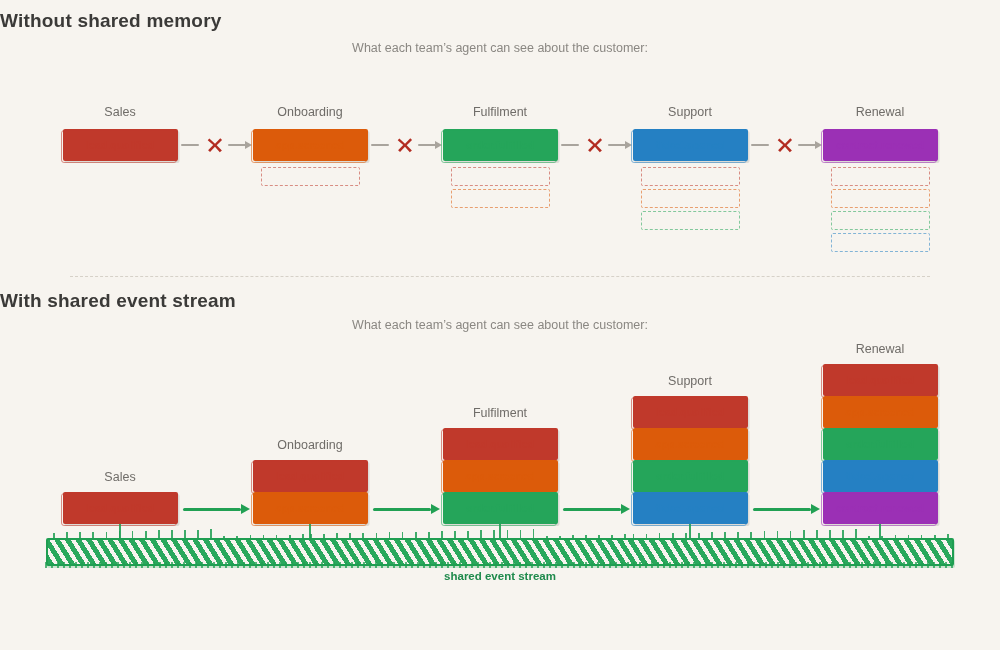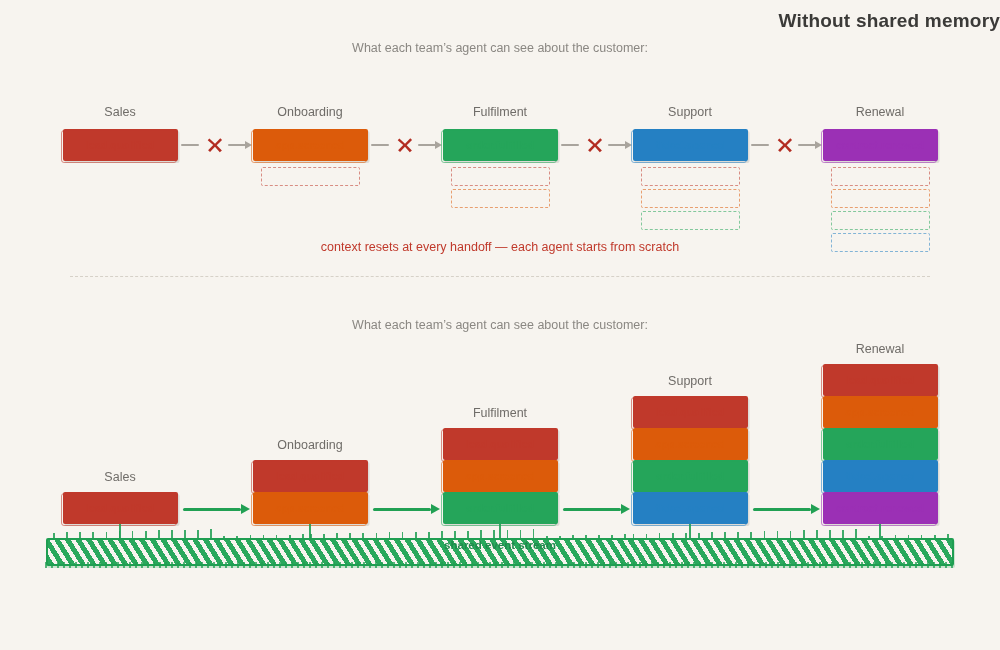--- a/index.html
+++ b/index.html
@@ -5,21 +5,21 @@
   * { box-sizing: border-box; margin: 0; padding: 0; }
   html, body {
     width: 1000px; height: 650px;
     background: #f7f4ef;
     font-family: "Liberation Sans", sans-serif;
     overflow: hidden;
   }
   #stage { position: relative; width: 1000px; height: 650px; }
 
   .section-title {
-    position: absolute; width: 100%; text-align: right;
+    position: absolute; width: 100%; text-align: left;
     font-size: 19px; font-weight: bold; color: #3b3a38;
     letter-spacing: .2px;
   }
   .section-sub {
     position: absolute; width: 100%; text-align: center;
     font-size: 12.5px; color: #8a8782;
   }
   .divider {
     position: absolute; left: 70px; right: 70px; height: 0;
     border-top: 1px dashed #d6d1c8;
@@ -191,24 +191,24 @@
       <div class="col-label" style="left:880px;top:105px;">Renewal</div>
       <div class="chip" style="left:822.5px;top:129px;width:115px;height:32px;background:#9b30b5;color:#9b30b5;">
         <span class="lbl">contract.renewed</span>
       </div>
       <div class="ghost" style="left:830.5px;top:167px;width:99px;height:19px;border-color:#c0392b;"></div>
       <div class="ghost" style="left:830.5px;top:189px;width:99px;height:19px;border-color:#dc5b0a;"></div>
       <div class="ghost" style="left:830.5px;top:211px;width:99px;height:19px;border-color:#25a55a;"></div>
       <div class="ghost" style="left:830.5px;top:233px;width:99px;height:19px;border-color:#2580c3;"></div>
     </div>
 
-  <div class="caption cap-red" style="top:240px">context resets at every handoff — each agent starts from scratch</div>
 
   <div class="divider" style="top:276px"></div>
 
+  <div class="section-title" style="top:290px">With shared event stream</div>
   <div class="section-sub" style="top:318px">What each team’s agent can see about the customer:</div>
 
   <div id="bottom-layer">
       <div class="col-label" style="left:120px;top:470px;">Sales</div>
       <div class="chip" style="left:62.5px;top:492px;width:115px;height:32px;background:#c0392b;color:#c0392b;">
         <span class="lbl">lead.qualified</span>
       </div>
       <div class="connector" style="left:119px;top:524px;height:14px;"></div>
       <div class="garrow" style="left:182.5px;top:508px;width:67px;">
         <div class="shaft" style="width:58px;"></div>
@@ -344,15 +344,15 @@
       <div class="stream-tick" style="left:855.2px;top:529.3px;height:8.7px;"></div>
       <div class="stream-tick" style="left:868.3px;top:536.0px;height:2.0px;"></div>
       <div class="stream-tick" style="left:881.4px;top:535.7px;height:2.3px;"></div>
       <div class="stream-tick" style="left:894.5px;top:535.4px;height:2.6px;"></div>
       <div class="stream-tick" style="left:907.6px;top:535.1px;height:2.9px;"></div>
       <div class="stream-tick" style="left:920.7px;top:534.9px;height:3.1px;"></div>
       <div class="stream-tick" style="left:933.8px;top:534.6px;height:3.4px;"></div>
       <div class="stream-tick" style="left:946.9px;top:534.3px;height:3.7px;"></div>
     </div>
 
-  <div class="caption cap-green cap-bold" style="top:539px">shared event stream</div>
+  <div class="caption cap-green cap-bold" style="top:570px">shared event stream</div>
 
 </div>
 
 </body></html>

